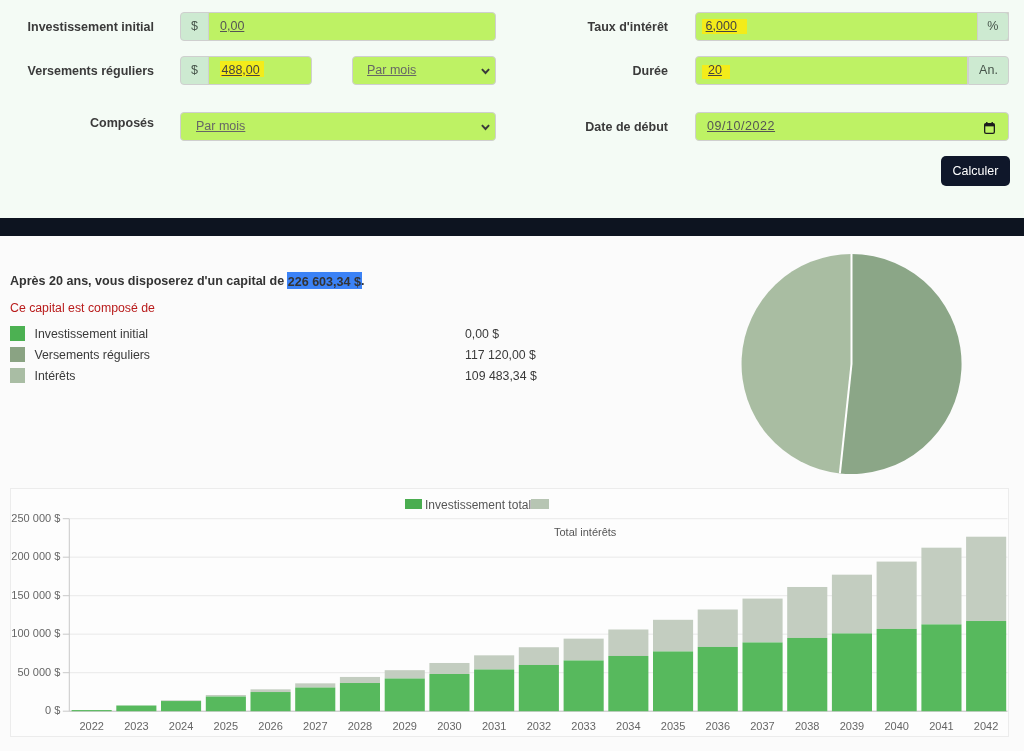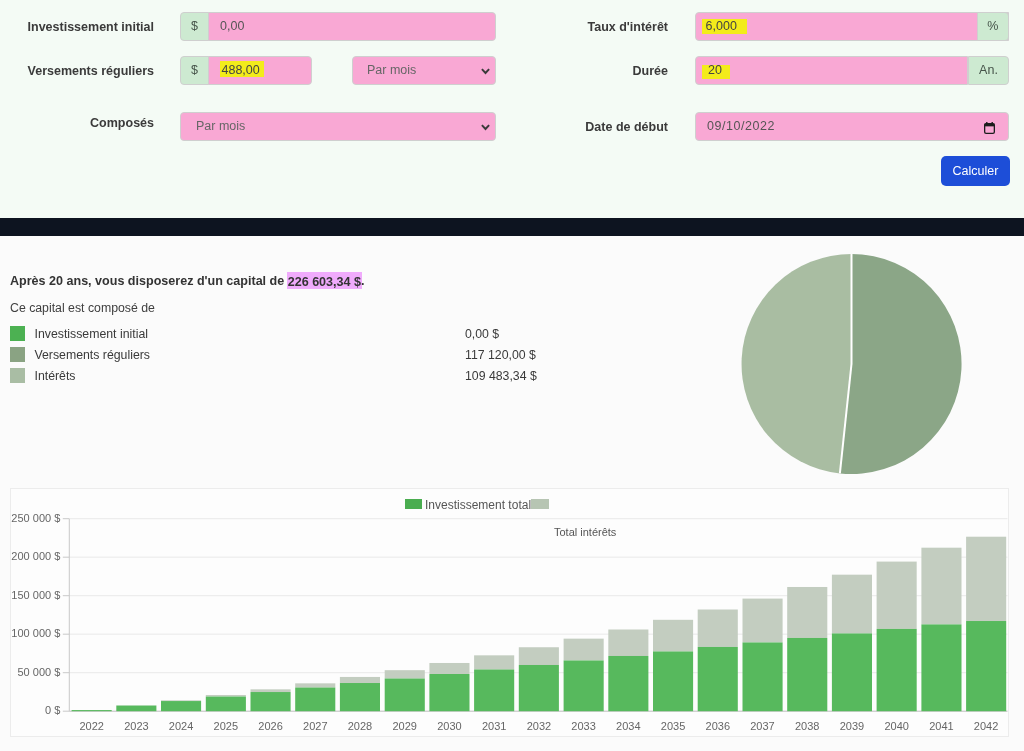--- a/index.html
+++ b/index.html
@@ -1,20 +1,20 @@
 <!DOCTYPE html>
 <html><head><meta charset="utf-8">
 <style>
 * { margin:0; padding:0; box-sizing:border-box; }
 html,body { width:1024px; height:751px; font-family:"Liberation Sans",sans-serif; background:#fbfbfb; overflow:hidden; }
 .abs { position:absolute; }
 .lbl { position:absolute; font-size:12.5px; font-weight:bold; color:#3a3a3a; text-align:right; }
-.inp { position:absolute; background:#f9a8d4; border:1px solid #cfcfcf; border-radius:4px; font-size:12.5px; color:#555; }
+.inp { position:absolute; background:#bef264; border:1px solid #cfcfcf; border-radius:4px; font-size:12.5px; color:#555;text-decoration:underline; }
 .addon { position:absolute; background:#cdead1; border:1px solid #cfcfcf; font-size:12.5px; color:#46544a; text-align:center; }
-.mark { background:#f0abfc; }
+.mark { background:#3b82f6; }
 .hl { position:absolute; background:#f3ec1a; z-index:0; }
 .txt { position:relative; z-index:1; }
 </style></head>
 <body>
 
 <div class="abs" style="left:0;top:0;width:1024px;height:217.5px;background:#f4fbf5;"></div>
 
 <div class="lbl" style="left:0;top:19.5px;width:154px;">Investissement initial</div>
 <div class="addon" style="left:180px;top:11.5px;width:29px;height:29px;line-height:27px;border-radius:4px 0 0 4px;">$</div>
 <div class="inp" style="left:208px;top:11.5px;width:288px;height:29px;line-height:27px;padding-left:11px;border-radius:0 4px 4px 0;">0,00</div>
@@ -37,26 +37,26 @@
       <path d="M0.9 1.1 L4.5 5 L8.1 1.1" stroke="#3a3a3a" stroke-width="1.9" fill="none"></path>
     </svg></div>
 <div class="lbl" style="left:400px;top:120px;width:268px;">Date de début</div>
 <div class="inp" style="left:695px;top:112px;width:314px;height:29px;line-height:27px;padding-left:11px;letter-spacing:0.55px;">09/10/2022<svg width="11" height="12" style="position:absolute;right:13.5px;top:8.5px;" viewBox="0 0 11 12">
       <rect x="0.65" y="1.65" width="9.7" height="9.7" rx="1.4" fill="none" stroke="#1d1d1d" stroke-width="1.3"></rect>
       <rect x="0.65" y="1.65" width="9.7" height="2.7" fill="#1d1d1d"></rect>
       <rect x="2.1" y="0" width="1.4" height="2.2" fill="#1d1d1d"></rect>
       <rect x="7.5" y="0" width="1.4" height="2.2" fill="#1d1d1d"></rect>
     </svg></div>
 
-<div class="abs" style="left:941px;top:155.5px;width:69px;height:30px;background:#1d4ed8;border-radius:5px;color:#fff;font-size:12.5px;text-align:center;line-height:30px;">Calculer</div>
+<div class="abs" style="left:941px;top:155.5px;width:69px;height:30px;background:#0f172a;border-radius:5px;color:#fff;font-size:12.5px;text-align:center;line-height:30px;">Calculer</div>
 
 <div class="abs" style="left:0;top:217.5px;width:1024px;height:18px;background:#0d1420;"></div>
 
 <div class="abs" style="left:10px;top:274px;font-size:12.55px;font-weight:bold;color:#333;">Après 20 ans, vous disposerez d'un capital de <span class="mark" style="padding:2.5px 1px 0.5px;margin:0 -1px;">226&nbsp;603,34&nbsp;$</span>.</div>
-<div class="abs" style="left:10px;top:301px;font-size:12.3px;color:#404040;">Ce capital est composé de</div>
+<div class="abs" style="left:10px;top:301px;font-size:12.3px;color:#b91c1c;">Ce capital est composé de</div>
 
 <div class="abs" style="left:10px;top:325.8px;width:15px;height:15px;background:#4cb152;"></div>
 <div class="abs" style="left:34.5px;top:327px;font-size:12.3px;color:#3a3a3a;">Investissement initial</div>
 <div class="abs" style="left:465px;top:327px;font-size:12.3px;color:#3a3a3a;">0,00&nbsp;$</div>
 
 <div class="abs" style="left:10px;top:346.8px;width:15px;height:15px;background:#8aa383;"></div>
 <div class="abs" style="left:34.5px;top:348px;font-size:12.3px;color:#3a3a3a;">Versements réguliers</div>
 <div class="abs" style="left:465px;top:348px;font-size:12.3px;color:#3a3a3a;">117&nbsp;120,00&nbsp;$</div>
 
 <div class="abs" style="left:10px;top:367.8px;width:15px;height:15px;background:#a9bda4;"></div>

